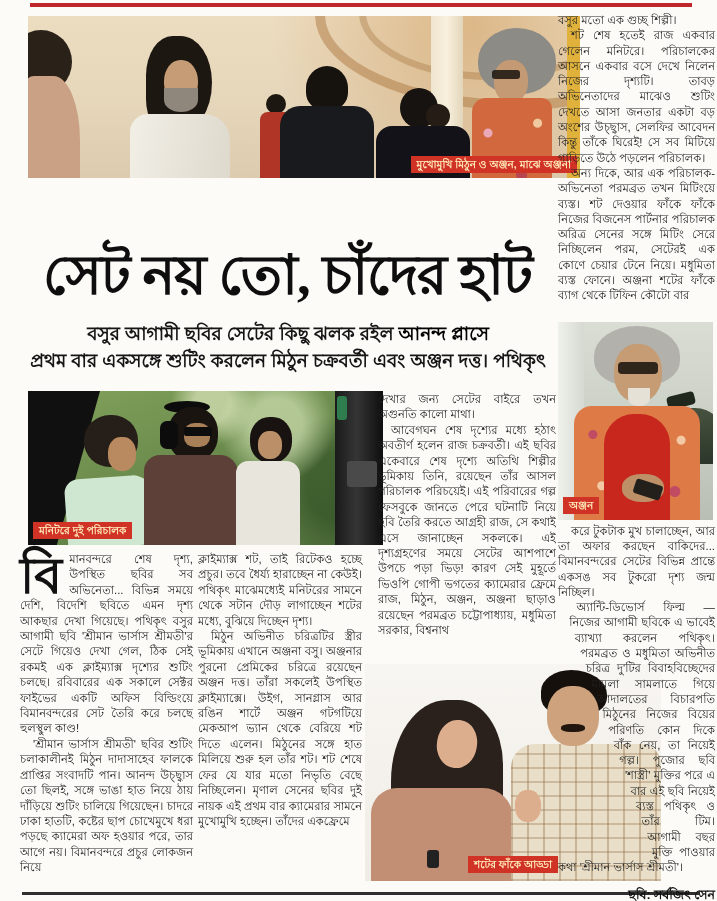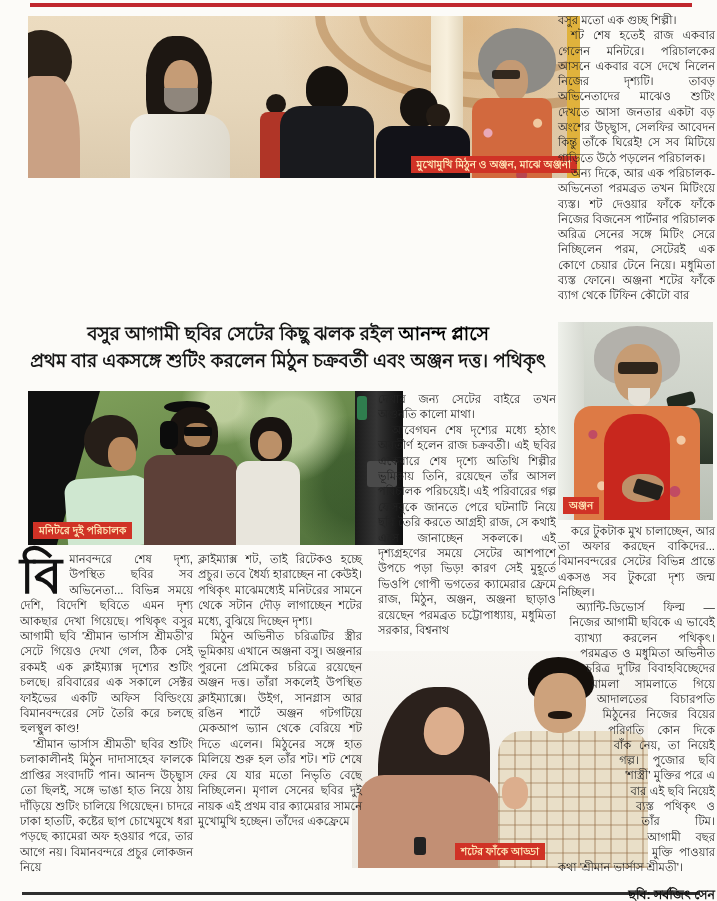--- a/index.html
+++ b/index.html
@@ -65,21 +65,21 @@
   .mp-a-hair{left:450px;top:12px;width:78px;height:66px;background:#8d8b86;border-radius:50% 50% 45% 45%;}
   .mp-a-face{left:466px;top:44px;width:34px;height:42px;background:#c49a74;border-radius:45%;}
   .mp-a-glass{left:464px;top:54px;width:28px;height:9px;background:rgba(25,20,15,.85);border-radius:3px;}
   .mp-a-body{left:444px;top:82px;width:80px;height:140px;border-radius:14px 10px 0 0;background-color:#d2693e;
      background-image:radial-gradient(circle at 20% 25%,#e9a9b8 4px,transparent 5px),
        radial-gradient(circle at 62% 55%,#b8454f 5px,transparent 6px),
        radial-gradient(circle at 82% 18%,#f0c9a0 4px,transparent 5px),
        radial-gradient(circle at 38% 78%,#e9a9b8 4px,transparent 5px),
        radial-gradient(circle at 70% 88%,#b8454f 4px,transparent 5px);}
   
-  .monitor-photo{left:28px;top:391px;width:355px;height:154px;padding-left:20px;}
+  .monitor-photo{left:28px;top:391px;width:355px;height:154px;}
   .mo-bg{inset:0;background:radial-gradient(circle at 70% 22%,rgba(225,238,195,.6) 0 26px,transparent 58px),
         radial-gradient(circle at 88% 62%,rgba(35,65,28,.5) 0 34px,transparent 72px),
         radial-gradient(circle at 52% 8%,rgba(238,244,205,.6) 0 18px,transparent 42px),
         linear-gradient(160deg,#82a25c,#5e7f44 70%,#4e6d3a);}
   .mo-hood{left:0;top:0;width:72px;height:100%;background:#101010;clip-path:polygon(0 0,100% 0,40% 100%,0 100%);}
   .mo-p1-hair{left:56px;top:24px;width:54px;height:52px;background:#261e18;border-radius:48%;}
   .mo-p1-face{left:80px;top:46px;width:28px;height:34px;background:#b9895f;border-radius:45%;}
   .mo-p1-body{left:38px;top:86px;width:88px;height:70px;background:#cfe7d0;border-radius:14px 20px 0 0;transform:rotate(-4deg);}
   .mo-p2-band{left:136px;top:10px;width:46px;height:12px;background:#0c0c0c;border-radius:50%;}
   .mo-p2-head{left:140px;top:16px;width:50px;height:54px;background:#1a1410;border-radius:46%;}
@@ -153,20 +153,21 @@
     <div class="abs mp-w-bun"></div>
     <div class="abs mp-w-shawl"></div>
     <div class="abs mp-w-body"></div>
     <div class="abs mp-a-hair"></div>
     <div class="abs mp-a-face"></div>
     <div class="abs mp-a-glass"></div>
     <div class="abs mp-a-body"></div>
     <figcaption class="cap cap-br">মুখোমুখি মিঠুন ও অঞ্জন, মাঝে অঞ্জনা</figcaption>
   </figure>
 
+  <h1 class="headline">সেট নয় তো, চাঁদের হাট</h1>
 
   <div class="subhead">
     <div><span>বসুর আগামী ছবির সেটের কিছু ঝলক রইল </span><span class="sh-bold">আনন্দ প্লাসে</span></div>
     <div>প্রথম বার একসঙ্গে শুটিং করলেন মিঠুন চক্রবর্তী এবং অঞ্জন দত্ত। পথিকৃৎ</div>
   </div>
 
   <figure class="photo monitor-photo" style="margin:0">
     <div class="abs mo-bg"></div>
     <div class="abs mo-hood"></div>
     <div class="abs mo-p1-hair"></div>
@@ -195,21 +196,21 @@
   <div class="col col2">
     <p>ক্লাইম্যাক্স শট, তাই রিটেকও হচ্ছে প্রচুর। তবে ধৈর্য্য হারাচ্ছেন না কেউই। পথিকৃৎ মাঝেমধ্যেই মনিটরের সামনে থেকে সটান দৌড় লাগাচ্ছেন শটের মধ্যে, বুঝিয়ে দিচ্ছেন দৃশ্য।</p>
     <p class="indent">মিঠুন অভিনীত চরিত্রটির স্ত্রীর ভূমিকায় এখানে অঞ্জনা বসু। অঞ্জনার পুরনো প্রেমিকের চরিত্রে রয়েছেন অঞ্জন দত্ত। তাঁরা সকলেই উপস্থিত ক্লাইম্যাক্সে। উইগ, সানগ্লাস আর রঙিন শার্টে অঞ্জন গটগটিয়ে মেকআপ ভ্যান থেকে বেরিয়ে শট দিতে এলেন। মিঠুনের সঙ্গে হাত মিলিয়ে শুরু হল তাঁর শট। শট শেষে ফের যে যার মতো নিভৃতি বেছে নিচ্ছিলেন। মৃণাল সেনের ছবির দুই নায়ক এই প্রথম বার ক্যামেরার সামনে মুখোমুখি হচ্ছেন। তাঁদের একফ্রেমে</p>
   </div>
 
   <div class="col col3">
     <p>দেখার জন্য সেটের বাইরে তখন অগুনতি কালো মাথা।</p>
     <p class="indent">আবেগঘন শেষ দৃশ্যের মধ্যে হঠাৎ অবতীর্ণ হলেন রাজ চক্রবর্তী। এই ছবির একেবারে শেষ দৃশ্যে অতিথি শিল্পীর ভূমিকায় তিনি, রয়েছেন তাঁর আসল পরিচালক পরিচয়েই। এই পরিবারের গল্প ফেসবুকে জানতে পেরে ঘটনাটি নিয়ে ছবি তৈরি করতে আগ্রহী রাজ, সে কথাই এসে জানাচ্ছেন সকলকে। এই দৃশ্যগ্রহণের সময়ে সেটের আশপাশে উপচে পড়া ভিড়! কারণ সেই মুহূর্তে ভিওপি গোপী ভগতের ক্যামেরার ফ্রেমে রাজ, মিঠুন, অঞ্জন, অঞ্জনা ছাড়াও রয়েছেন পরমব্রত চট্টোপাধ্যায়, মধুমিতা সরকার, বিশ্বনাথ</p>
   </div>
 
-  <figure class="photo couple-photo" style="margin:0">
+  <figure class="photo couple-photo" style="margin:13px">
     <div class="abs cp-bg"></div>
     <div class="abs cp-w-hair"></div>
     <div class="abs cp-w-face"></div>
     <div class="abs cp-w-body"></div>
     <div class="abs cp-watch"></div>
     <div class="abs cp-m-shirt"></div>
     <div class="abs cp-m-hair"></div>
     <div class="abs cp-m-face"></div>
     <div class="abs cp-m-stache"></div>
     <div class="abs cp-hand"></div>

